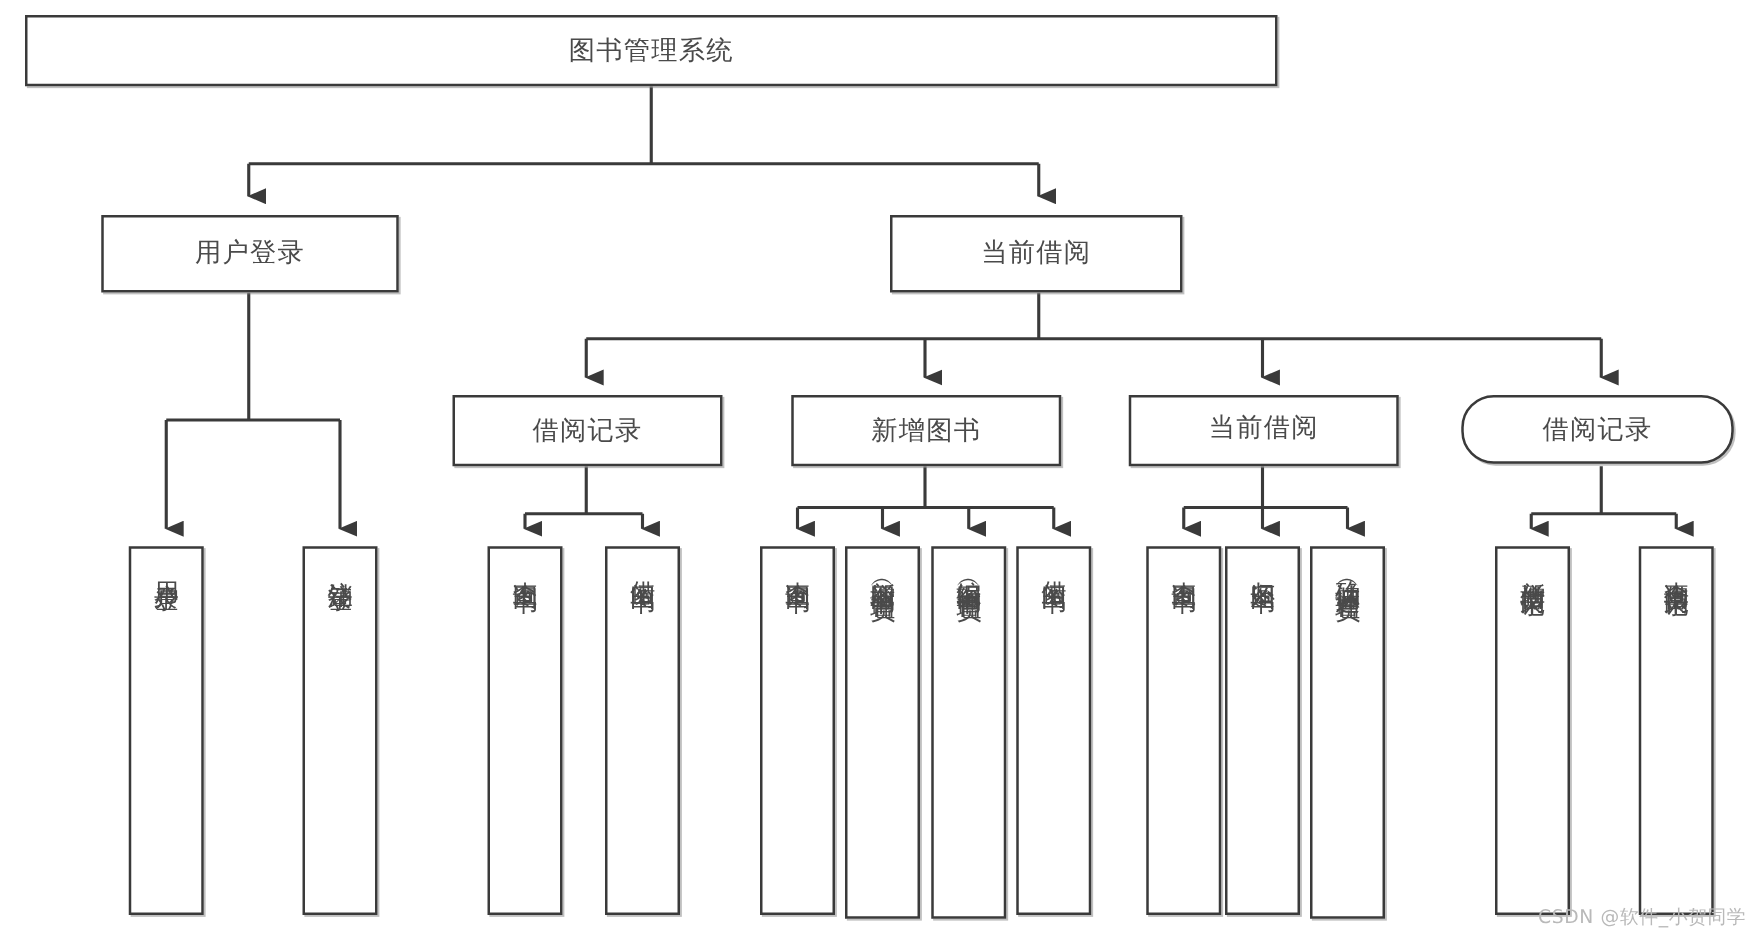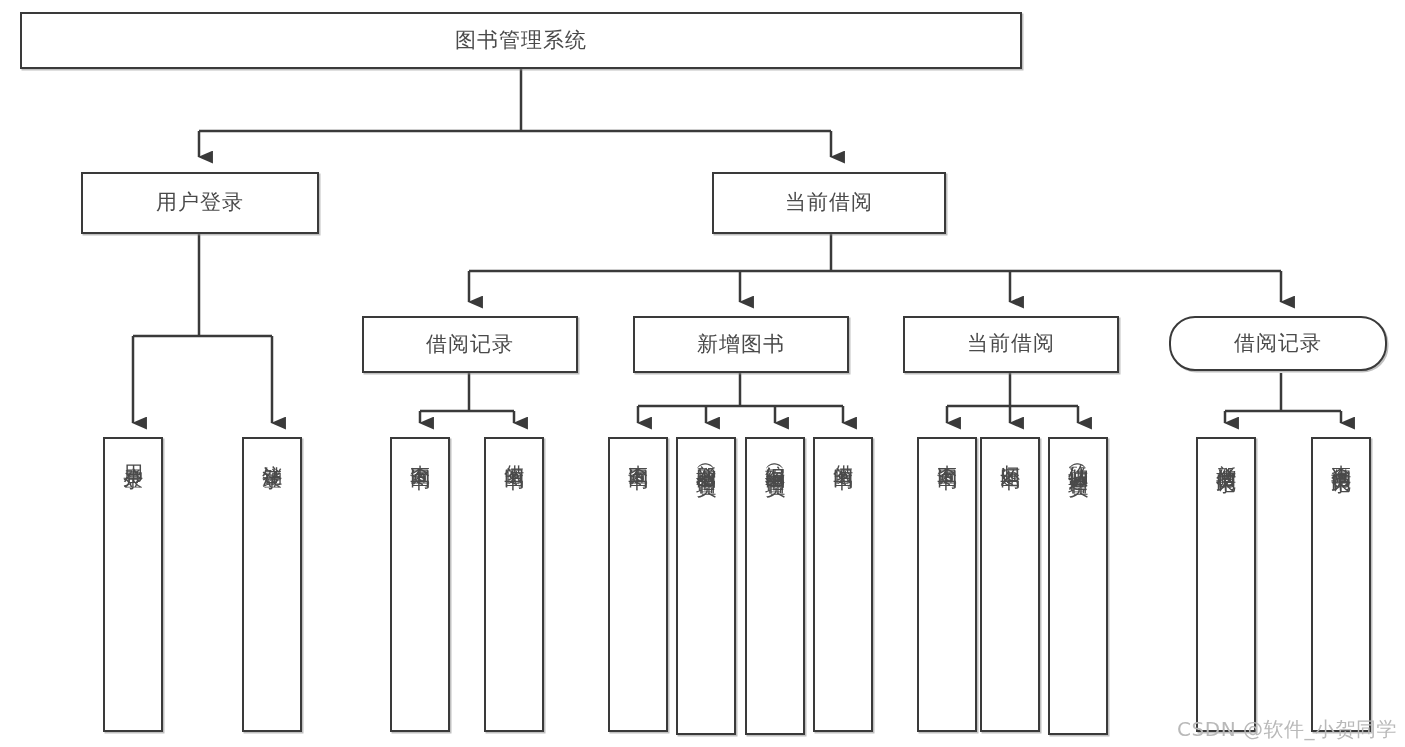--- a/index.html
+++ b/index.html
@@ -60,21 +60,21 @@
     text-orientation: upright;
     font-size: 20px;
     line-height: 1.18;
     letter-spacing: 2px;
     height: auto;
   }
   #watermark {
     position: absolute;
     right: 8px;
     bottom: 4px;
-    font-size: 20px;
+    font-size: 15px;
     color: #b9b9b9;
     letter-spacing: 0.5px;
     white-space: nowrap;
     user-select: none;
     margin-left: 45px;
   }
 </style>
 </head>
 <body>
 

